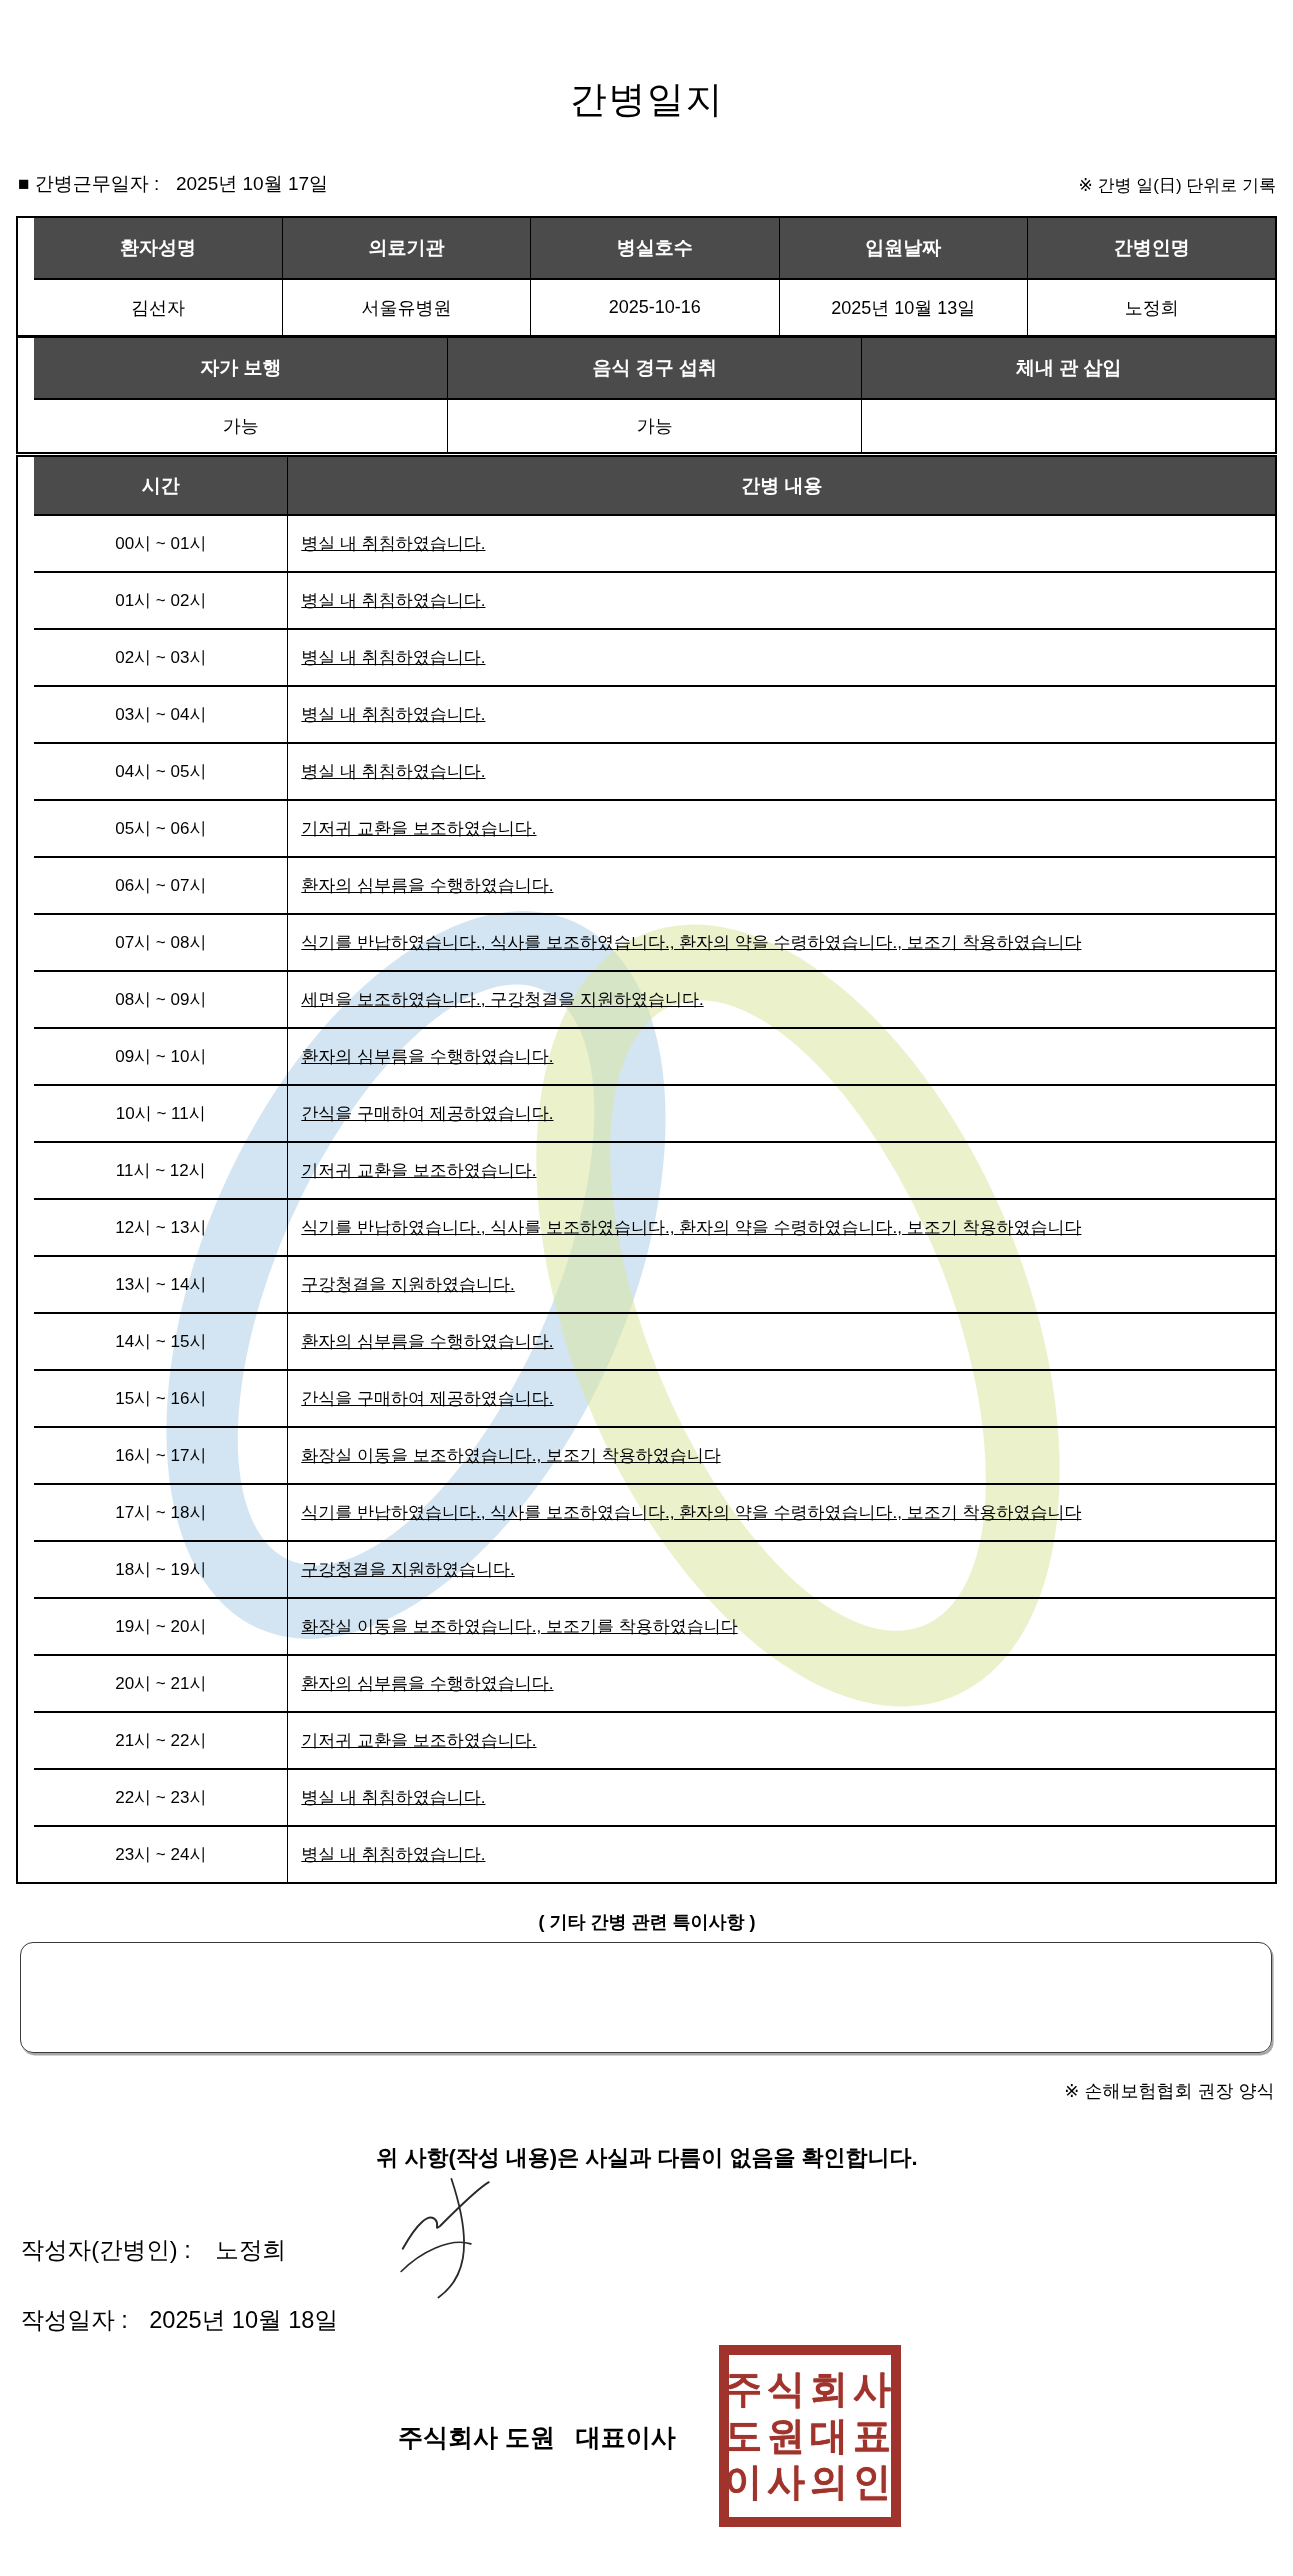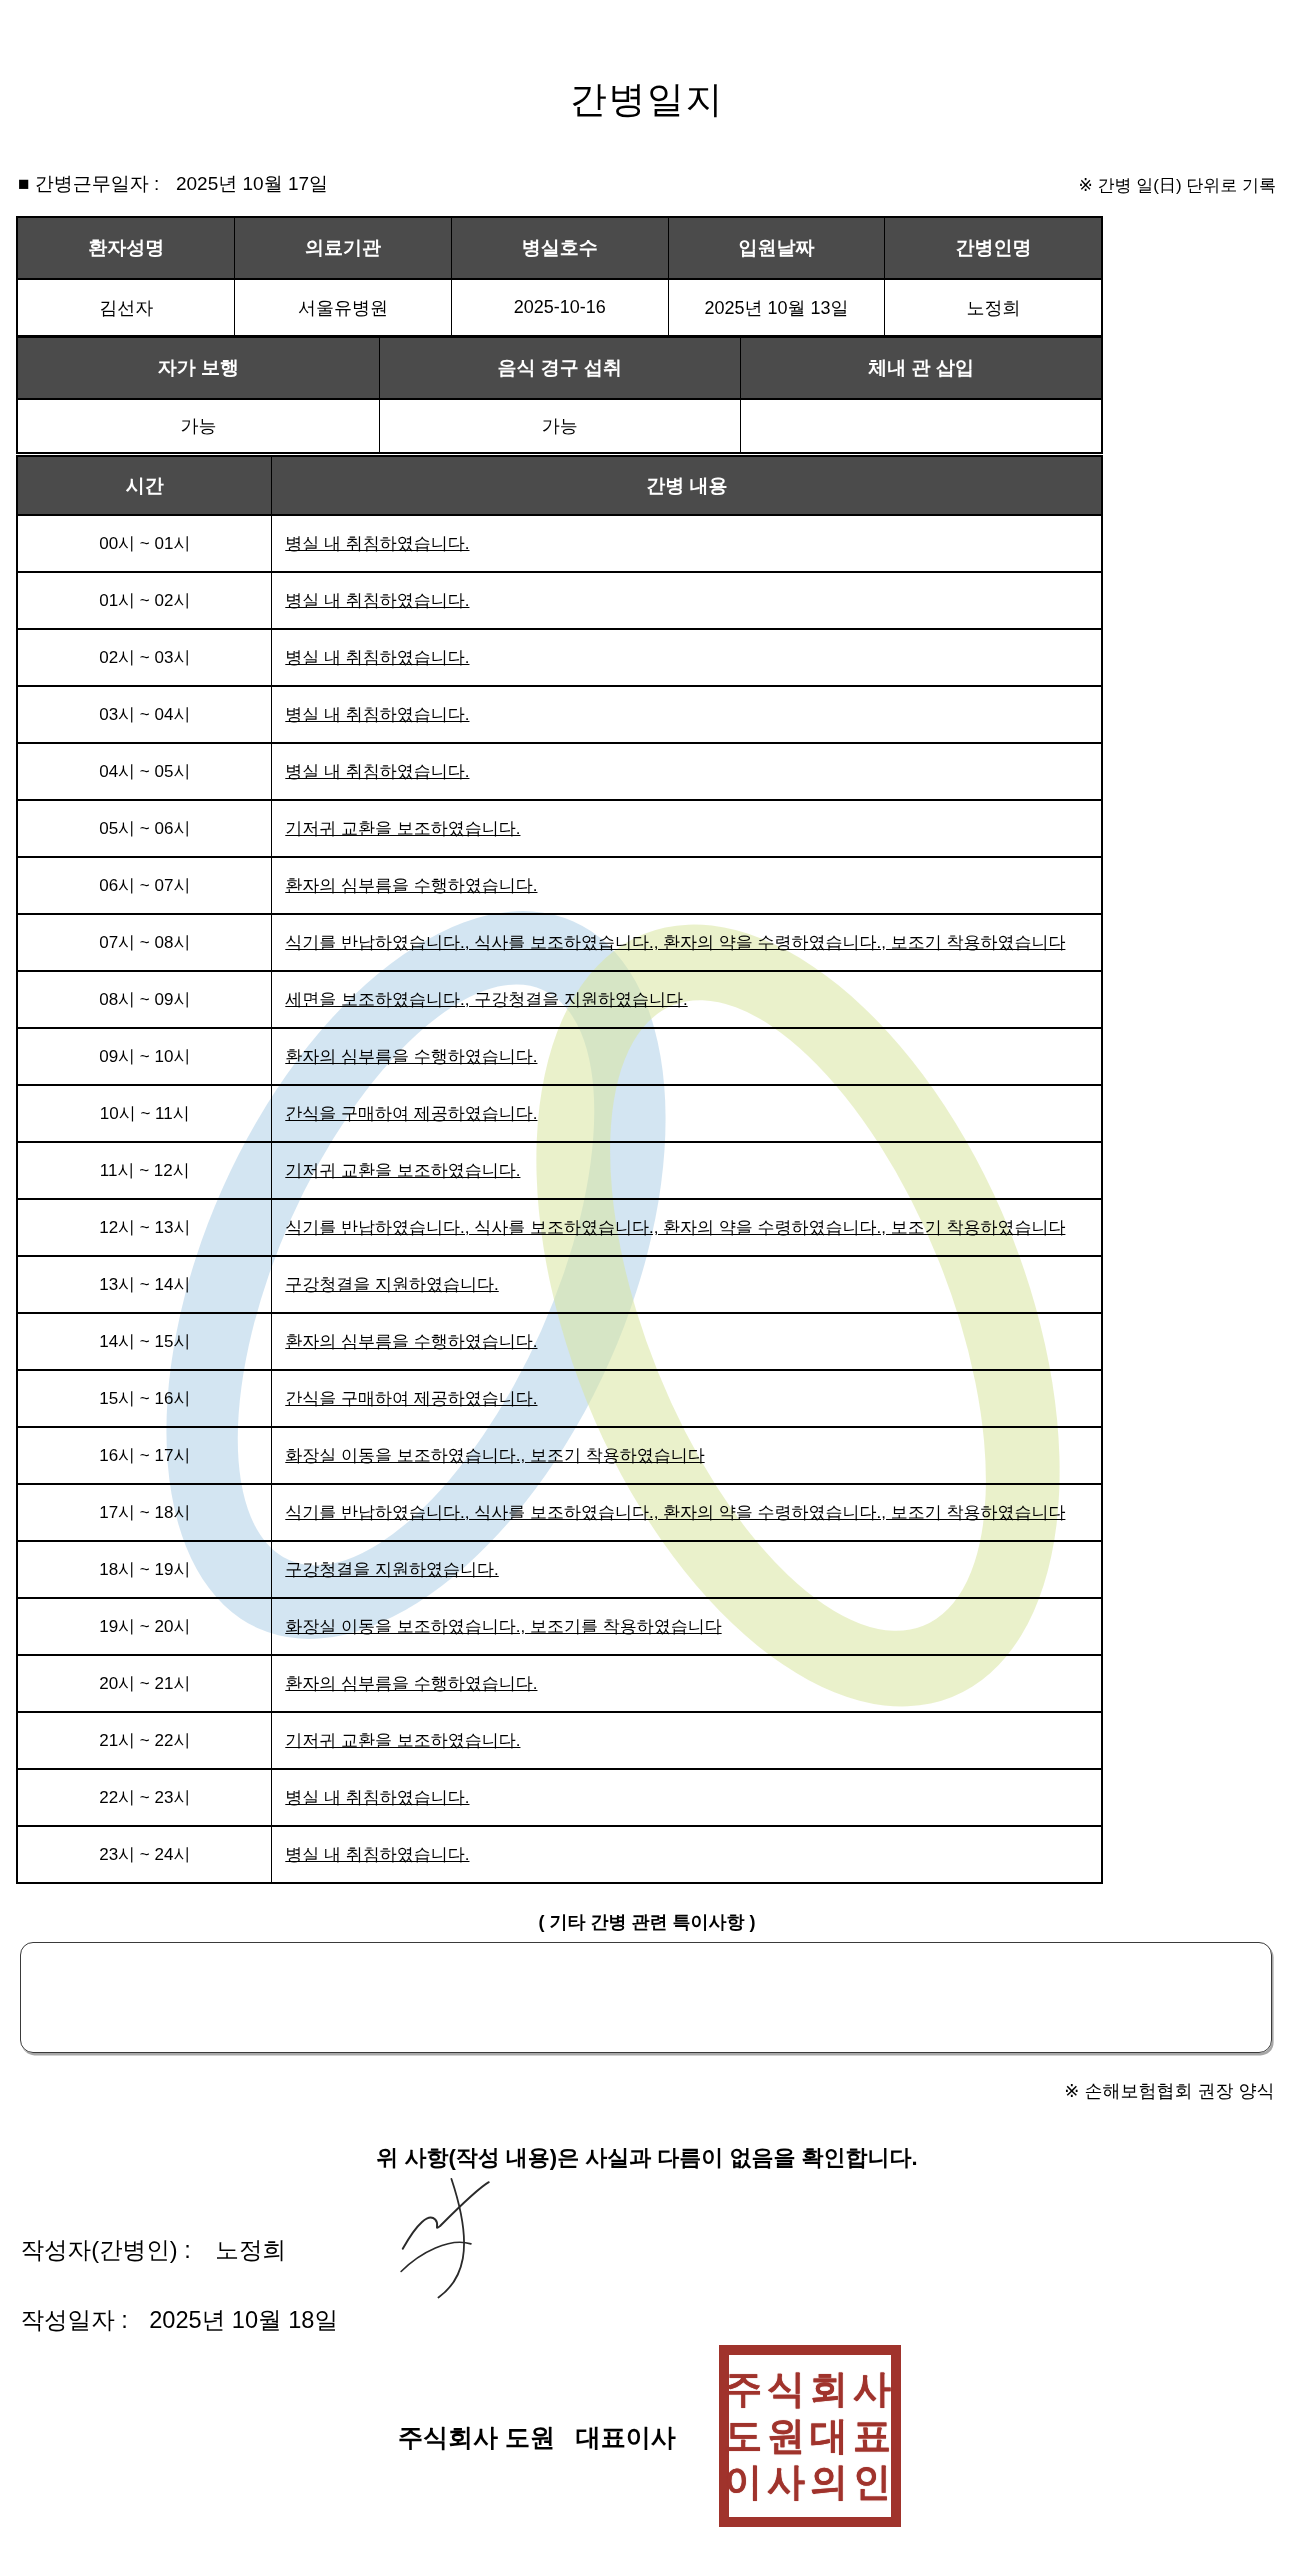--- a/index.html
+++ b/index.html
@@ -32,21 +32,21 @@
   }
   .meta-row {
     position:absolute; left:18px; right:18px; top:171px;
     display:flex; justify-content:space-between; align-items:flex-end;
   }
   .meta-left { font-size:19px; }
   .meta-left .val { margin-left:11.4px; }
   .meta-right { font-size:17px; }
 
   
-  .tbl { position:absolute; left:16.3px; width:1087px; border:2.4px solid #000; background:transparent; }
+  .tbl { position:absolute; left:16.3px; width:1261px; border:2.4px solid #000; background:transparent;padding-left:16px; }
   .trow { display:flex; width:100%; }
   .trow + .trow { border-top:2.4px solid #000; }
   .cell {
     flex:1; display:flex; align-items:center; justify-content:center;
     font-size:18px; padding:0 8.1px; text-align:center;
   }
   .cell + .cell { border-left:1.6px solid #000; }
   .hcell { background:#4b4b4b; color:#fff; font-weight:bold; font-size:19px; }
 
   .tbl-info   { top:216px; }

